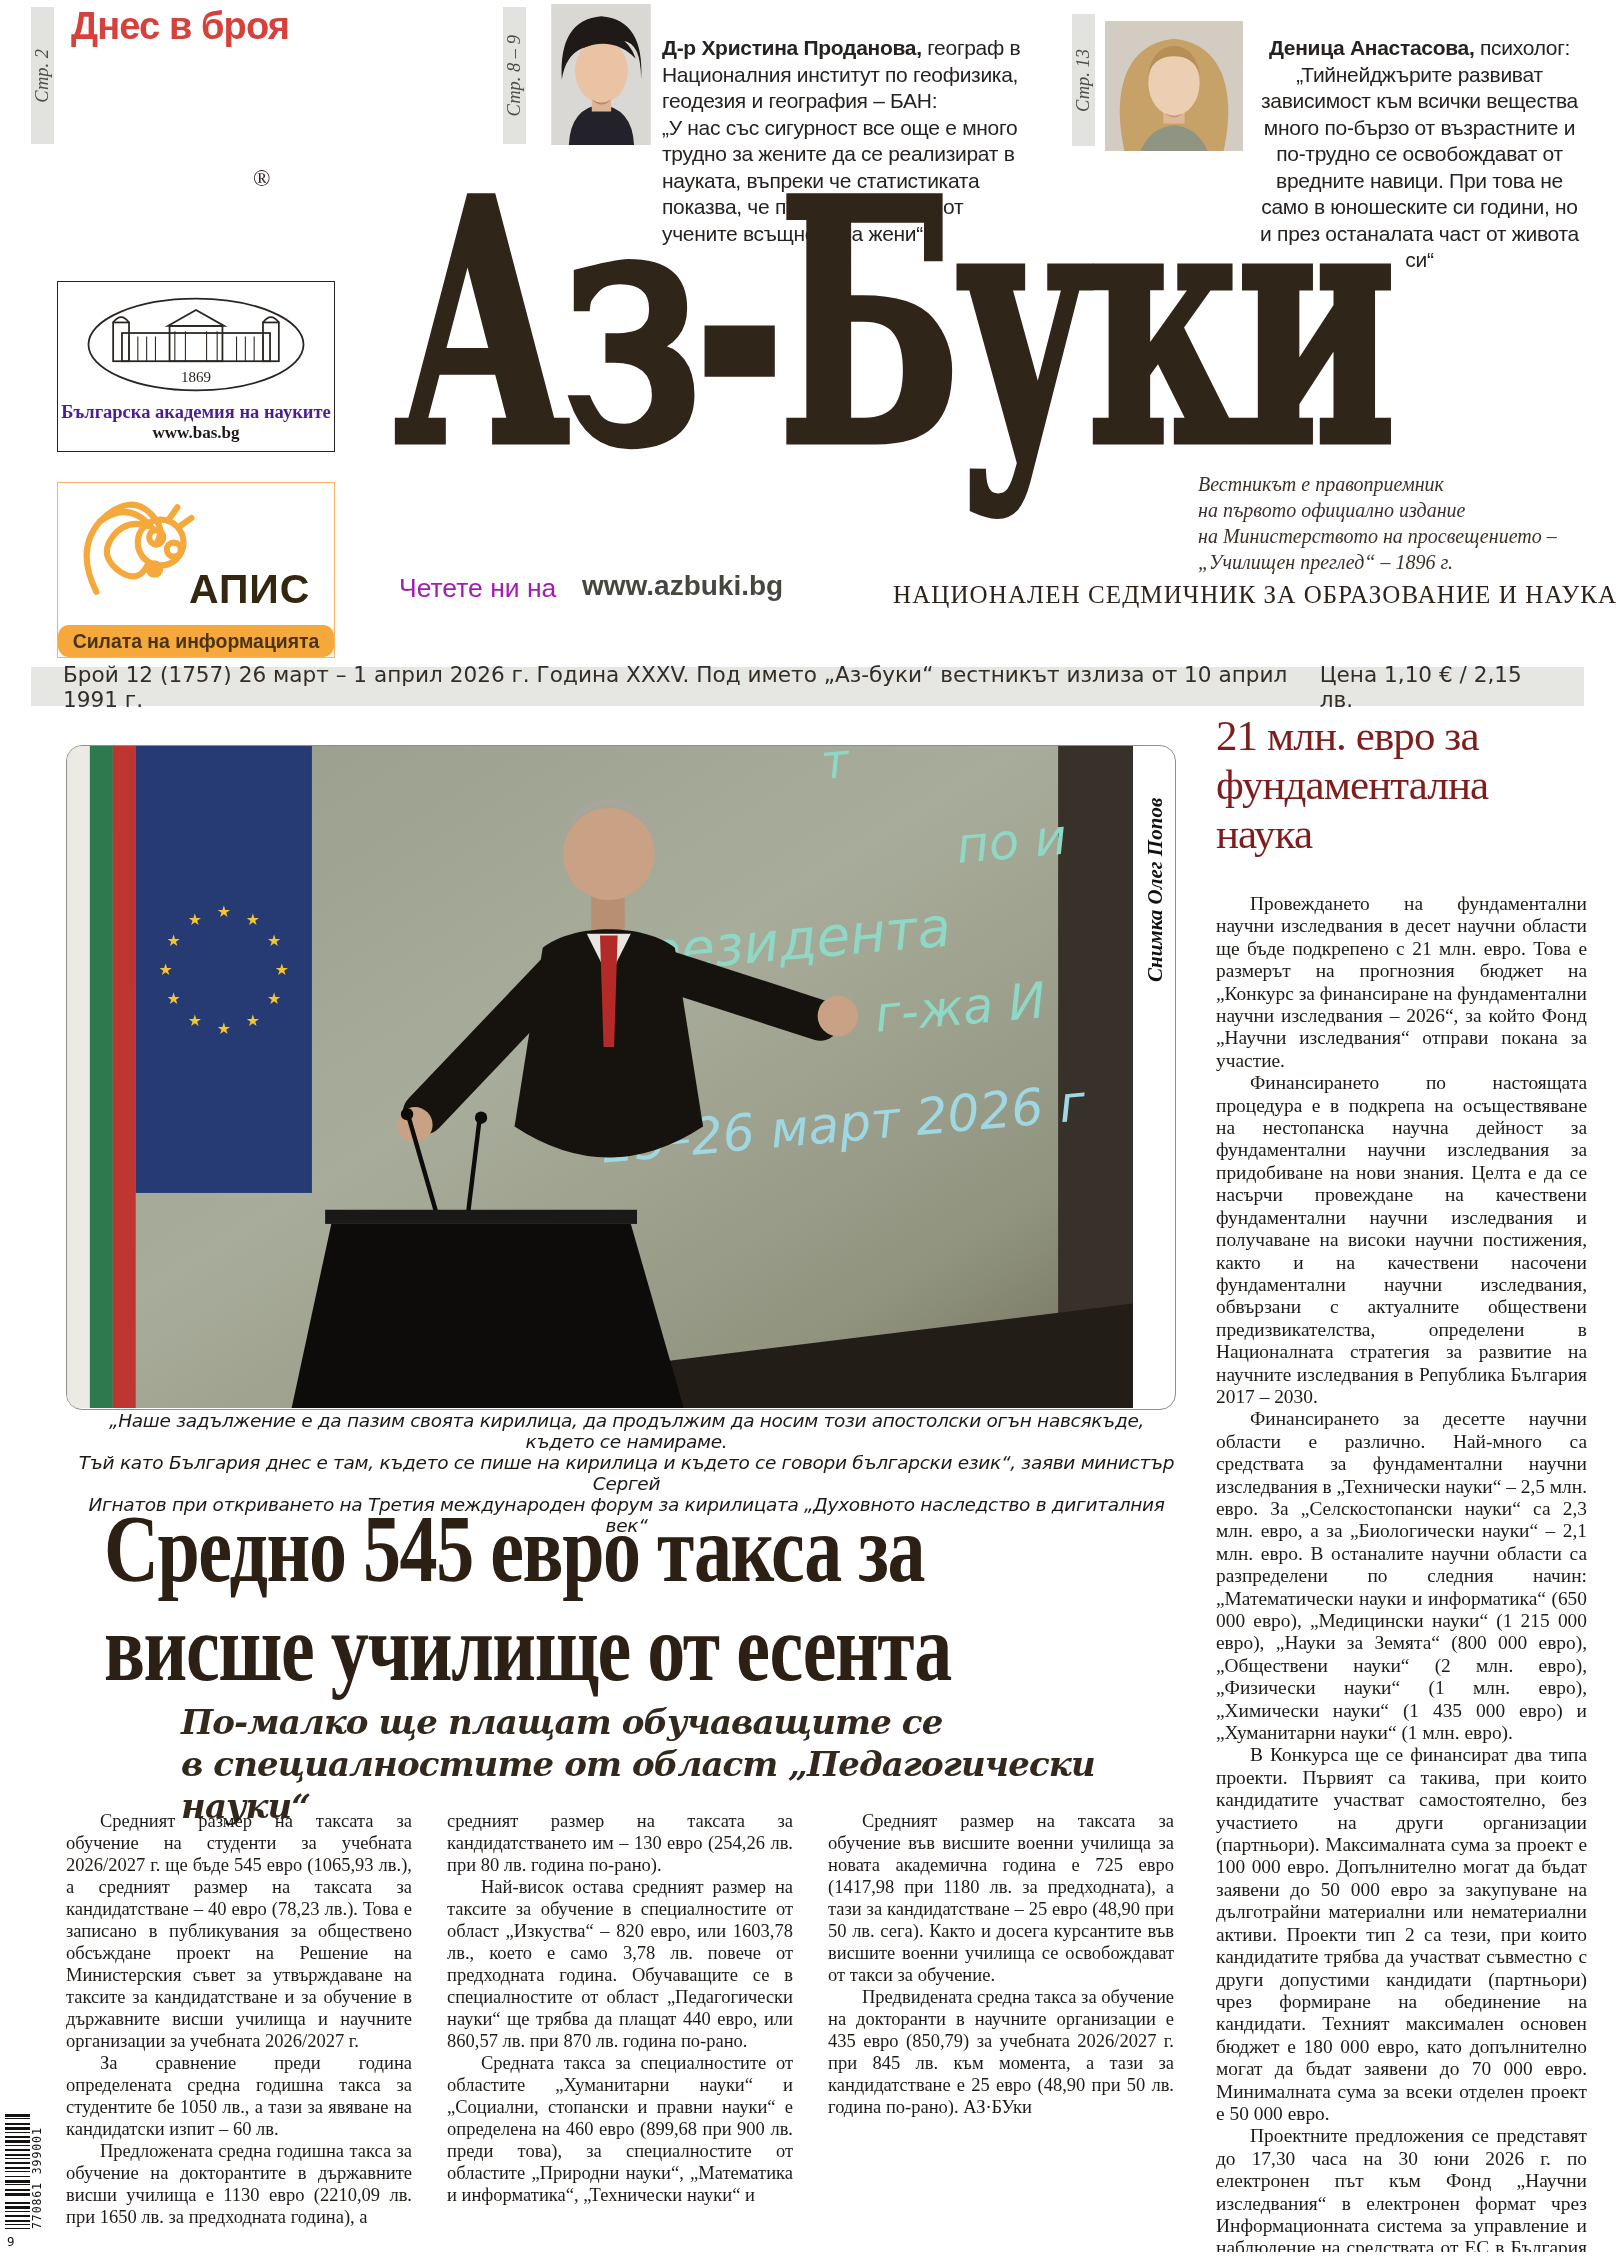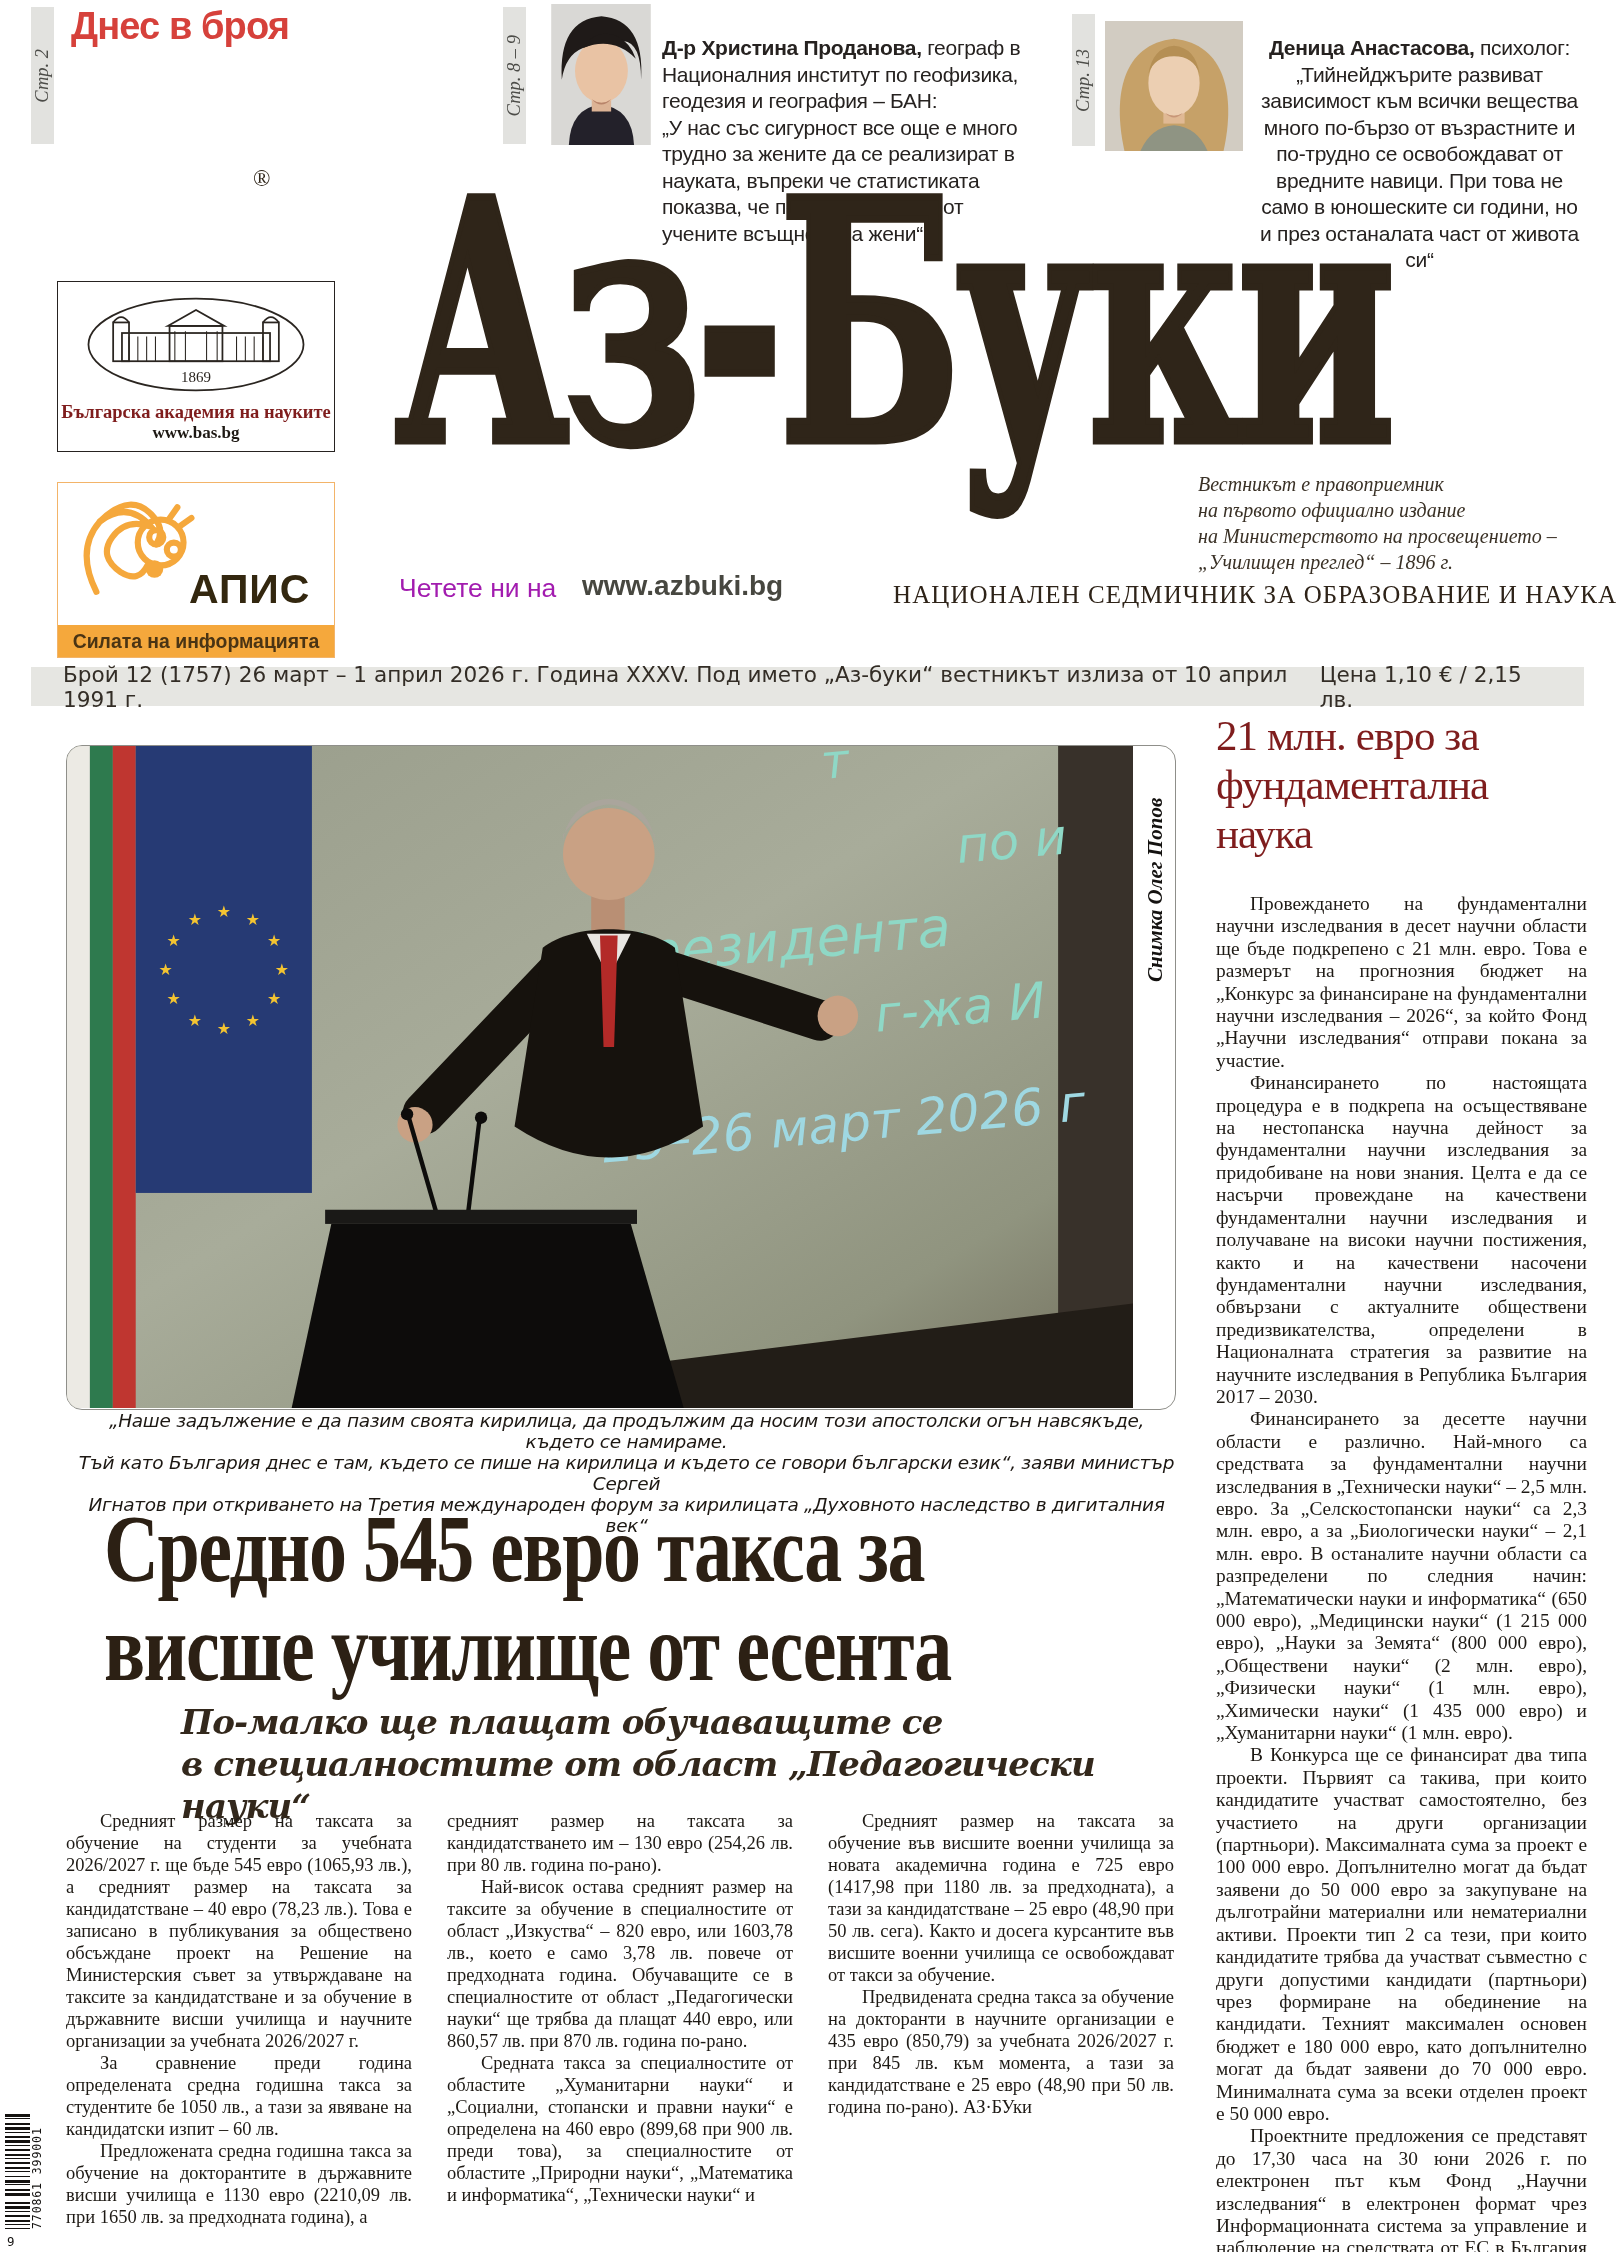--- a/index.html
+++ b/index.html
@@ -13,26 +13,26 @@
         font:bold 38px "Liberation Sans",sans-serif;color:#d6413b;letter-spacing:-0.9px;}
   .promo-left-text{position:absolute;left:64px;top:69px;width:247px;white-space:pre-line;
         font:bold 22px/26.5px "Liberation Sans",sans-serif;color:#2b2520;}
   .promo-txt{position:absolute;font:21px/26.5px "Liberation Sans",sans-serif;color:#262220;letter-spacing:-0.3px;white-space:pre-line;}
   .promo-txt b{font-weight:bold;}
   .avatar-frame{position:absolute;overflow:hidden;}
 
   
   .ban-box{position:absolute;left:57px;top:281px;width:278px;height:171px;border:1.8px solid #262220;
         display:flex;flex-direction:column;align-items:center;justify-content:flex-start;padding-top:14px;box-sizing:border-box;background:#fff;}
-  .ban-name{font:bold 18.5px "Liberation Serif",serif;color:#7f1d1d;margin-top:1.8px;}
+  .ban-name{font:bold 18.5px "Liberation Serif",serif;color:#4c1d95;margin-top:1.8px;}
   .ban-url{font:bold 17px "Liberation Serif",serif;color:#1d1813;}
   .apis-box{position:absolute;left:57px;top:482px;width:278px;height:176px;border:0.9px solid #f3b469;background:#fff;box-sizing:border-box;}
   .apis-name{position:absolute;left:131px;top:83px;font:bold 41px "Liberation Sans",sans-serif;color:#33270f;letter-spacing:0.9px;}
   .apis-slogan{position:absolute;left:0;bottom:0;width:100%;height:32px;background:#f5a83c;
-        display:flex;align-items:center;justify-content:center;font:bold 19.4px "Liberation Sans",sans-serif;color:#4a3414;}
+        display:flex;align-items:center;justify-content:center;font:bold 19.4px "Liberation Sans",sans-serif;color:#4a3414;border-radius:11px;}
 
   .logo{position:absolute;left:395px;top:173px;font-family:"DejaVu Serif",serif;font-weight:bold;
         font-size:335px;line-height:300px;color:#2f2519;-webkit-text-stroke:7px #2f2519;
         letter-spacing:-8.8px;transform:scaleX(0.64);transform-origin:left top;white-space:nowrap;}
   .reg{position:absolute;left:253px;top:166px;font:23px "Liberation Serif",serif;color:#2f2519;}
   .readus{position:absolute;left:399px;top:573px;font:26.5px "Liberation Sans",sans-serif;color:#a21caf;}
   .site{position:absolute;left:582px;top:570px;font:bold 28px "Liberation Sans",sans-serif;color:#474740;}
   .successor{position:absolute;left:1198px;top:471px;width:388px;white-space:pre-line;
         font:italic 20px/26px "Liberation Serif",serif;color:#3a3126;}
   .tagline{position:absolute;left:893px;top:581px;font:25px "Liberation Serif",serif;

